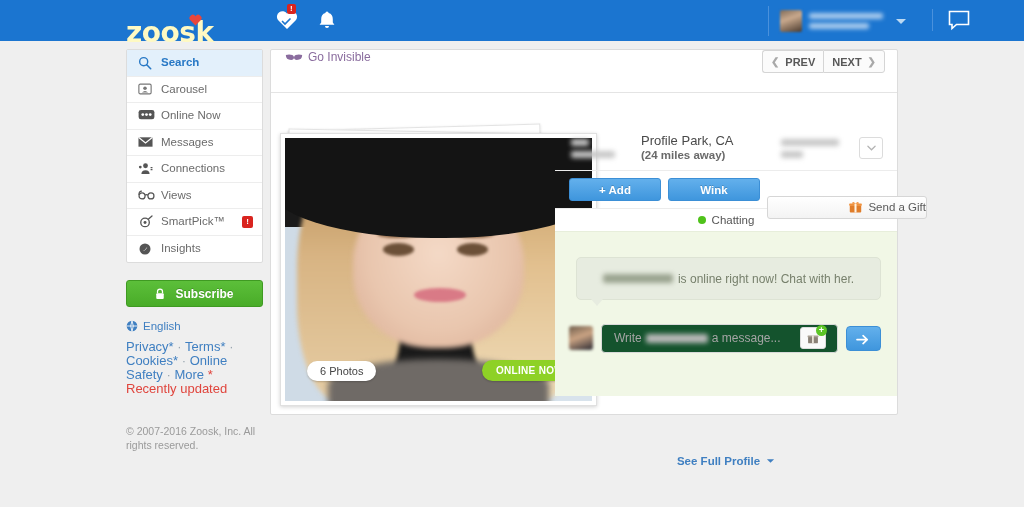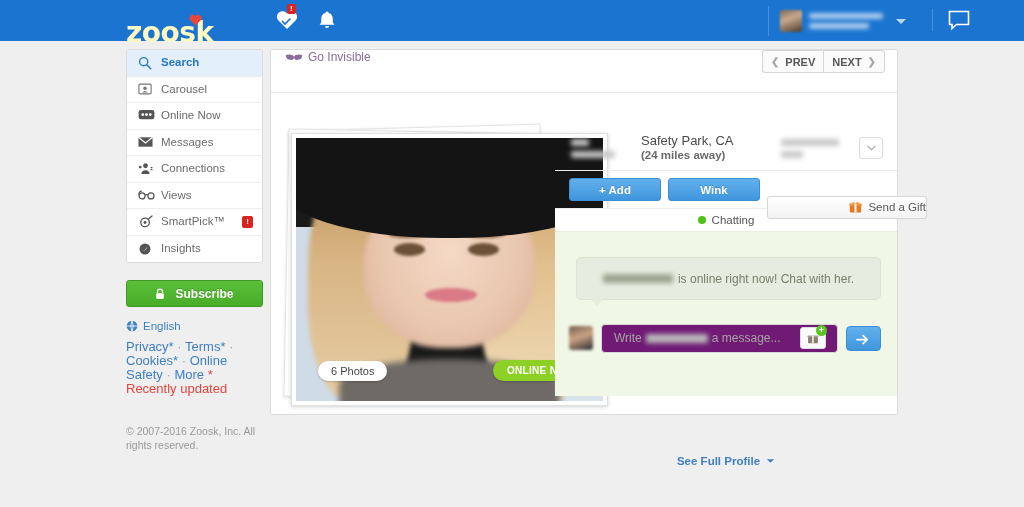--- a/index.html
+++ b/index.html
@@ -144,21 +144,21 @@
 
   
   .photo-stack { position: absolute; left: 5px; top: 75px; width: 280px; height: 285px; }
   .ph-back {
     position: absolute; background: #ffffff; border: 1px solid #e3e3e3;
     box-shadow: 0 1px 3px rgba(0,0,0,.13);
   }
   .ph-b1 { left: 16px; top: 2px; width: 252px; height: 268px; transform: rotate(-1.6deg); }
   .ph-b2 { left: 10px; top: 6px; width: 258px; height: 268px; transform: rotate(1.1deg); }
   .ph-main {
-    position: absolute; left: 15px; top: 8px; width: 317px; height: 273px;
+    position: absolute; left: 4px; top: 8px; width: 317px; height: 273px;
     background: #fff; border: 1px solid #e0e0e0; padding: 4px;
     box-shadow: 0 1px 4px rgba(0,0,0,.18); overflow: hidden;
   }
   .ph-img {
     width: 100%; height: 100%; position: relative; overflow: hidden;
     background: #1a1a1a;
   }
   .ph-img .sky-l { position:absolute; left:0; top:34%; width:16%; height:66%; background:#cfdbe6; }
   .ph-img .sky-r { position:absolute; right:0; top:38%; width:20%; height:62%; background:#d8e3ec; }
   .ph-img .roof {
@@ -276,21 +276,21 @@
   .composer {
     position: absolute; left: 14px; right: 16px; top: 91px; height: 30px;
     display: flex; align-items: center; gap: 8px;
   }
   .comp-avatar {
     width: 24px; height: 24px; border-radius: 3px;
     background: linear-gradient(160deg,#6e5d4c,#caa383 45%,#2c2b33 100%);
     filter: blur(1.6px); flex: 0 0 24px;
   }
   .comp-input {
-    flex: 1; height: 29px; background: #701a75; border: 1px solid #d9d9d9;
+    flex: 1; height: 29px; background: #14532d; border: 1px solid #d9d9d9;
     border-radius: 4px; display: flex; align-items: center; padding: 0 6px 0 12px;
     position: relative;
   }
   .comp-input .ph {
     font-size: 12px; color: #a5a5a5; flex: 1; display: flex; align-items: center; gap: 4px;
   }
   .ph-name-blur {
     display: inline-block; width: 62px; height: 9px; background: #b9b9b9;
     border-radius: 2px; filter: blur(2.4px);
   }
@@ -528,21 +528,21 @@
     </div>
 
     <div class="rightcol">
 
       <div class="prof-head">
         <div class="blur-block">
           <div class="blur-grey" style="width:18px"></div>
           <div class="blur-grey" style="width:44px"></div>
         </div>
         <div class="loc">
-          <div class="l1">Safety Park, CA</div>
+          <div class="l1">Profile Park, CA</div>
           <div class="l2">(24 miles away)</div>
         </div>
         <div class="blur-block uname-blur">
           <div class="blur-grey" style="width:58px"></div>
           <div class="blur-grey" style="width:22px"></div>
         </div>
         <div class="drop-btn">
           <svg viewBox="0 0 10 6" width="9" height="6">
             <path d="M1 1 L5 5 L9 1" fill="none" stroke="#b4b4b4" stroke-width="1.4" stroke-linecap="round"></path>
           </svg>

